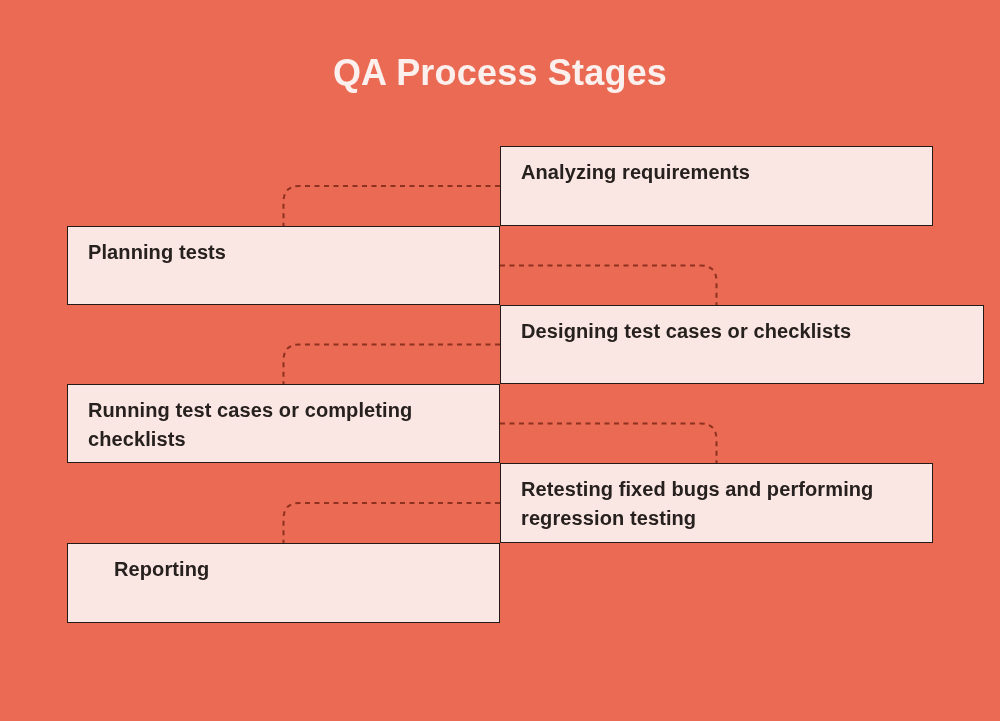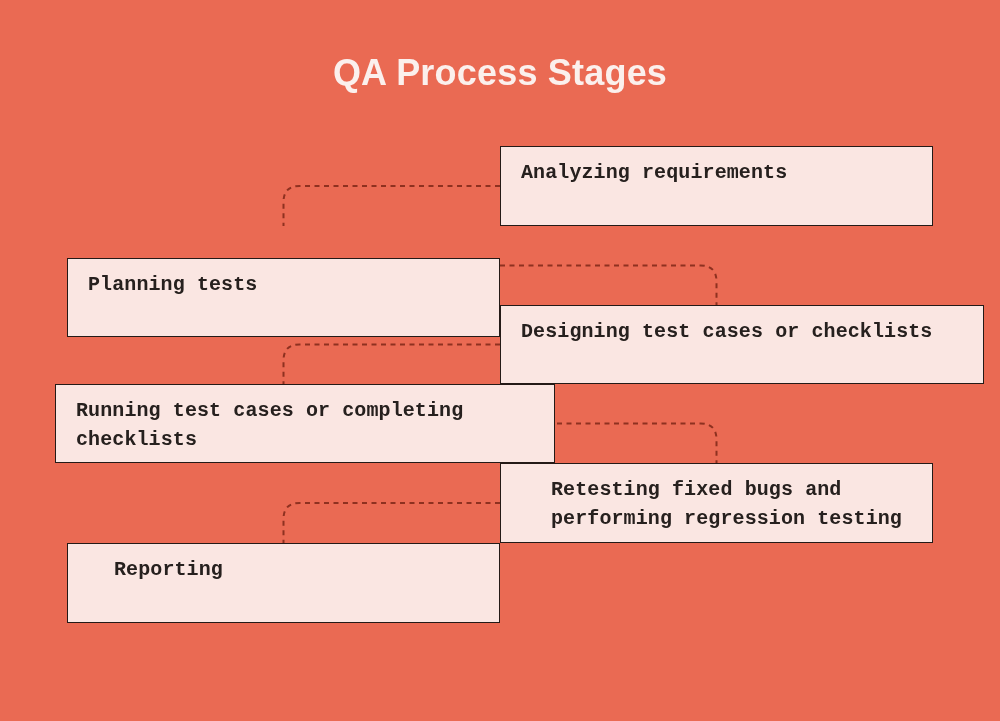--- a/index.html
+++ b/index.html
@@ -34,21 +34,20 @@
     position: absolute;
     left: 0; top: 0;
     width: 1000px; height: 721px;
     pointer-events: none;
   }
   .stage-box {
     position: absolute;
     box-sizing: border-box;
     background: var(--box-fill, #FAE6E2);
     border: 1.5px solid var(--box-border, #241A17);
-    font-family: Liberation Mono, monospace;
   }
   .stage-label {
     display: block;
     padding: 11px 24px 0 20px;
     font-size: 20px;
     font-weight: 700;
     line-height: 29px;
     letter-spacing: 0.1px;
     color: var(--box-text, #26201E);
   }
@@ -62,29 +61,29 @@
       <path d="M 500 186 H 299.5 Q 283.5 186 283.5 202 V 226" fill="none" stroke="#8E3120" stroke-width="2" stroke-dasharray="5 4.5"></path>
       <path d="M 500 265.5 H 700.5 Q 716.5 265.5 716.5 281.5 V 305" fill="none" stroke="#8E3120" stroke-width="2" stroke-dasharray="5 4.5"></path>
       <path d="M 500 344.5 H 299.5 Q 283.5 344.5 283.5 360.5 V 384" fill="none" stroke="#8E3120" stroke-width="2" stroke-dasharray="5 4.5"></path>
       <path d="M 500 423.5 H 700.5 Q 716.5 423.5 716.5 439.5 V 463" fill="none" stroke="#8E3120" stroke-width="2" stroke-dasharray="5 4.5"></path>
       <path d="M 500 503 H 299.5 Q 283.5 503 283.5 519 V 543" fill="none" stroke="#8E3120" stroke-width="2" stroke-dasharray="5 4.5"></path>
     </svg>
   <div id="stages">
       <div class="stage-box" style="left: 500px; top: 146px; width: 433px; height: 80px;">
         <span class="stage-label">Analyzing requirements</span>
       </div>
-      <div class="stage-box" style="left: 67px; top: 226px; width: 433px; height: 79px; margin-top: 32px;">
+      <div class="stage-box" style="left: 67px; top: 226px; width: 433px; height: 79px;">
         <span class="stage-label">Planning tests</span>
       </div>
       <div class="stage-box" style="left: 500px; top: 305px; width: 484px; height: 79px;">
         <span class="stage-label">Designing test cases or checklists</span>
       </div>
-      <div class="stage-box" style="left: 55px; top: 384px; width: 500px; height: 79px;">
+      <div class="stage-box" style="left: 67px; top: 384px; width: 433px; height: 79px;">
         <span class="stage-label">Running test cases or completing checklists</span>
       </div>
-      <div class="stage-box" style="left: 500px; top: 463px; width: 433px; height: 80px; padding-left: 30px;">
+      <div class="stage-box" style="left: 500px; top: 463px; width: 433px; height: 80px;">
         <span class="stage-label">Retesting fixed bugs and performing regression testing</span>
       </div>
       <div class="stage-box" style="left: 67px; top: 543px; width: 433px; height: 80px; padding-left: 26px;">
         <span class="stage-label">Reporting</span>
       </div>
     </div>
 </div>
 
 </body></html>

